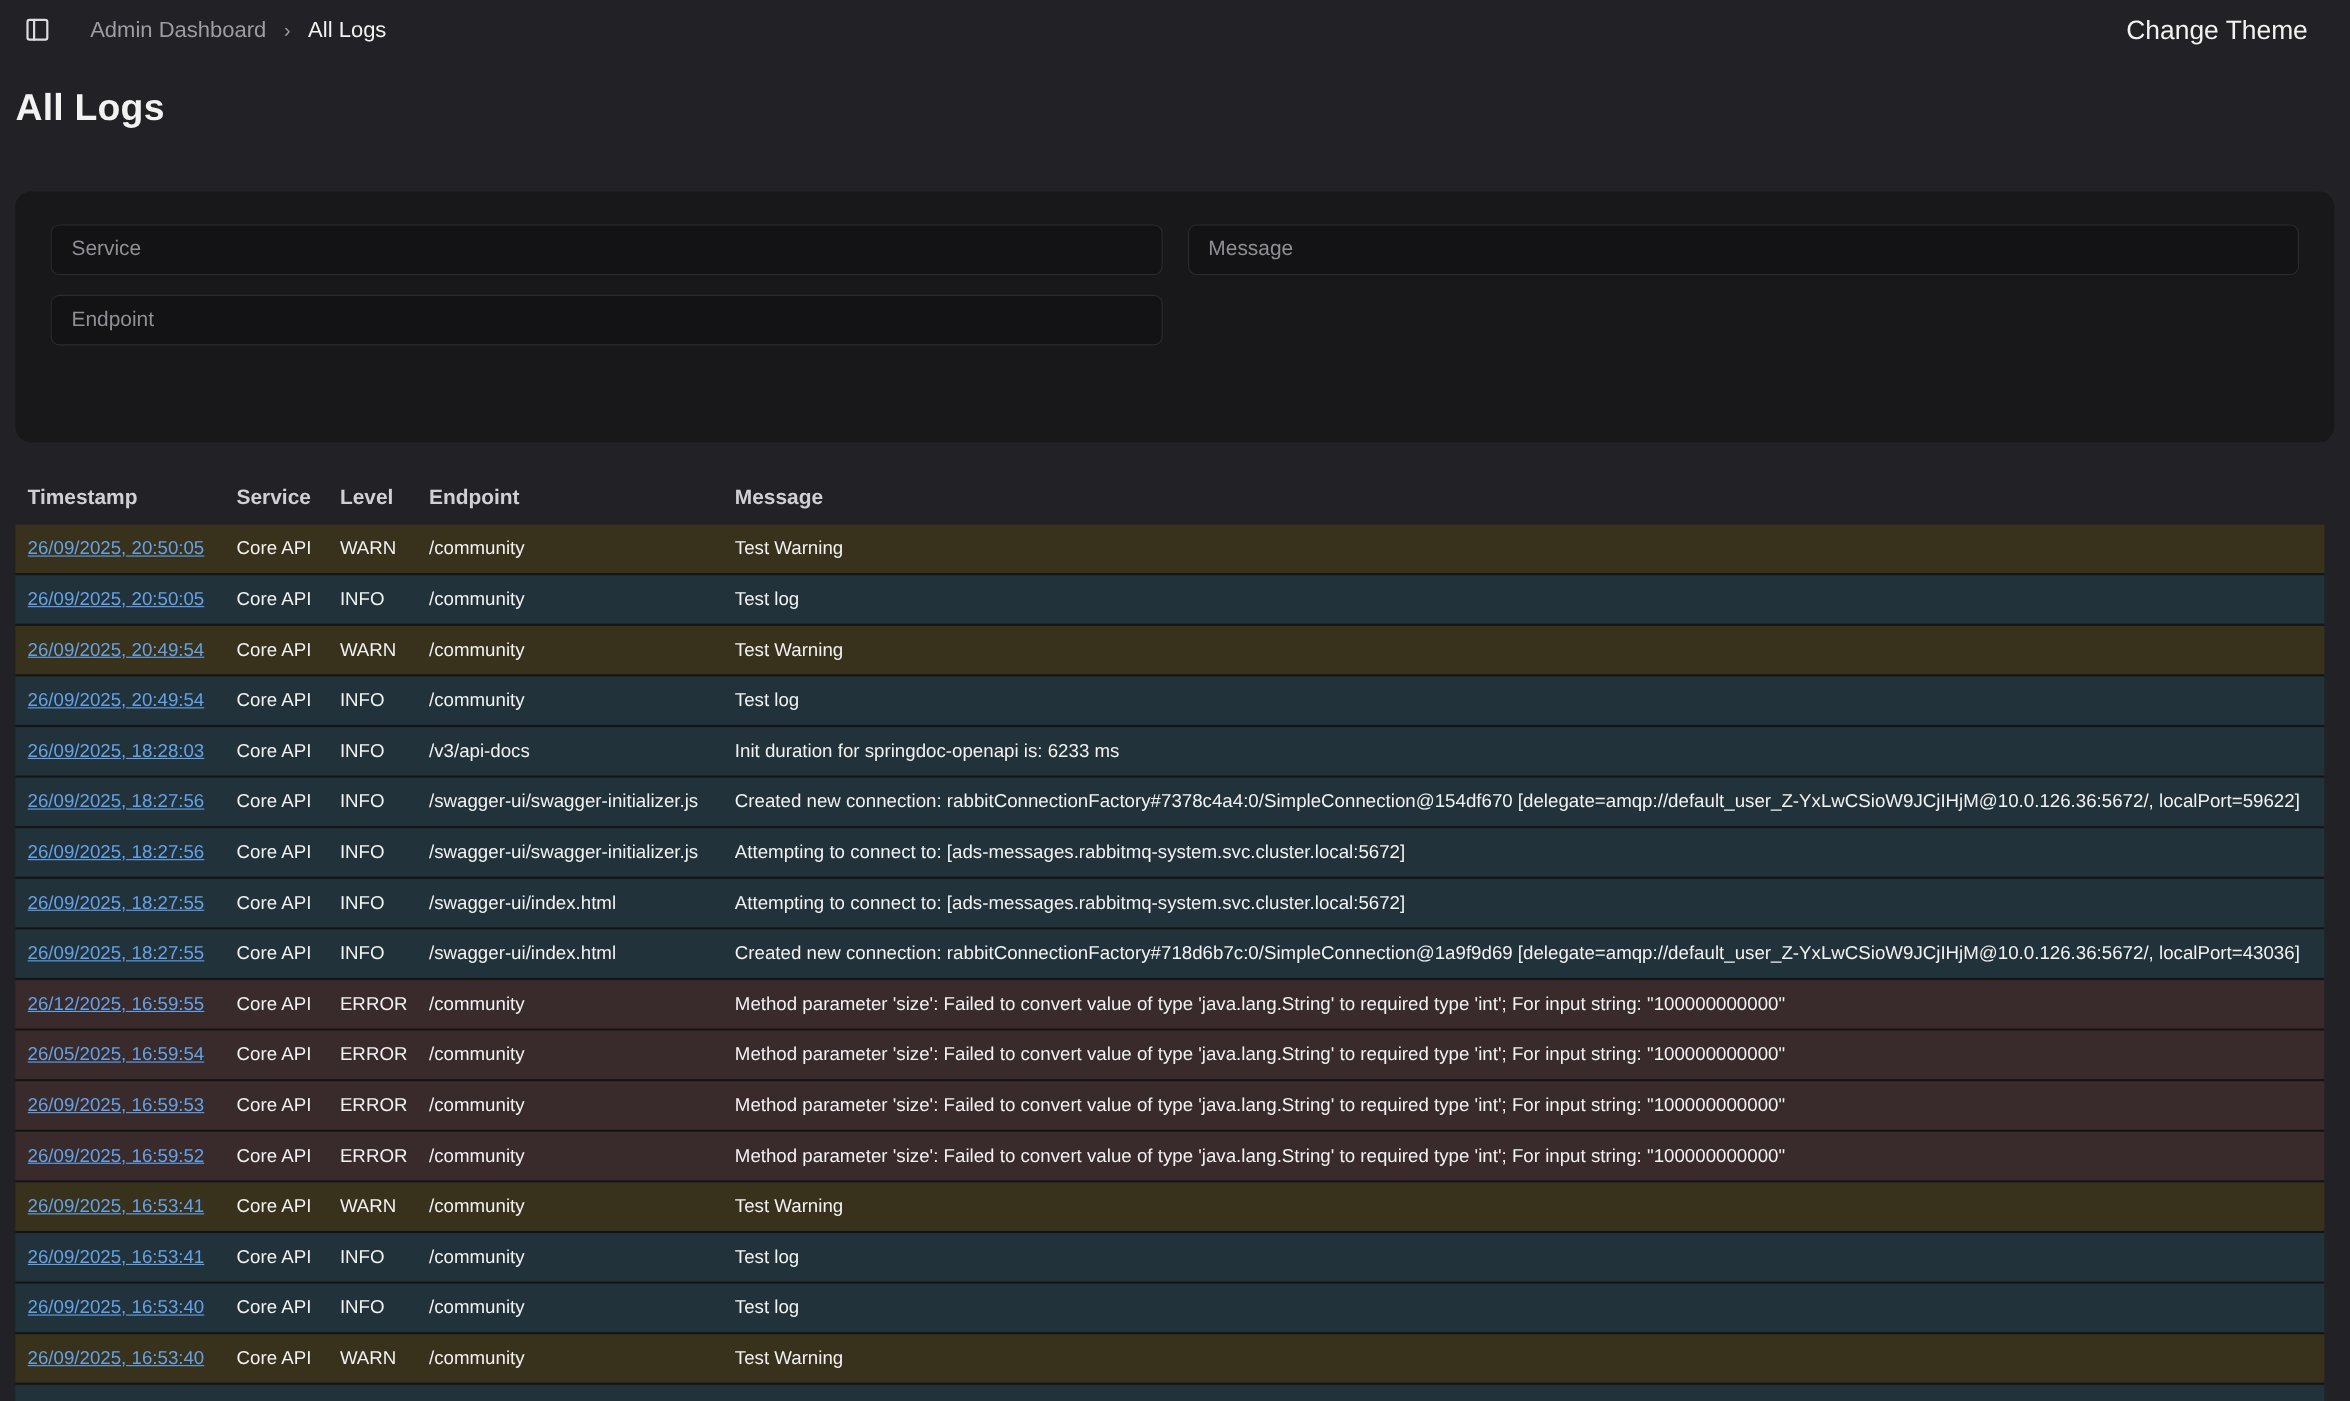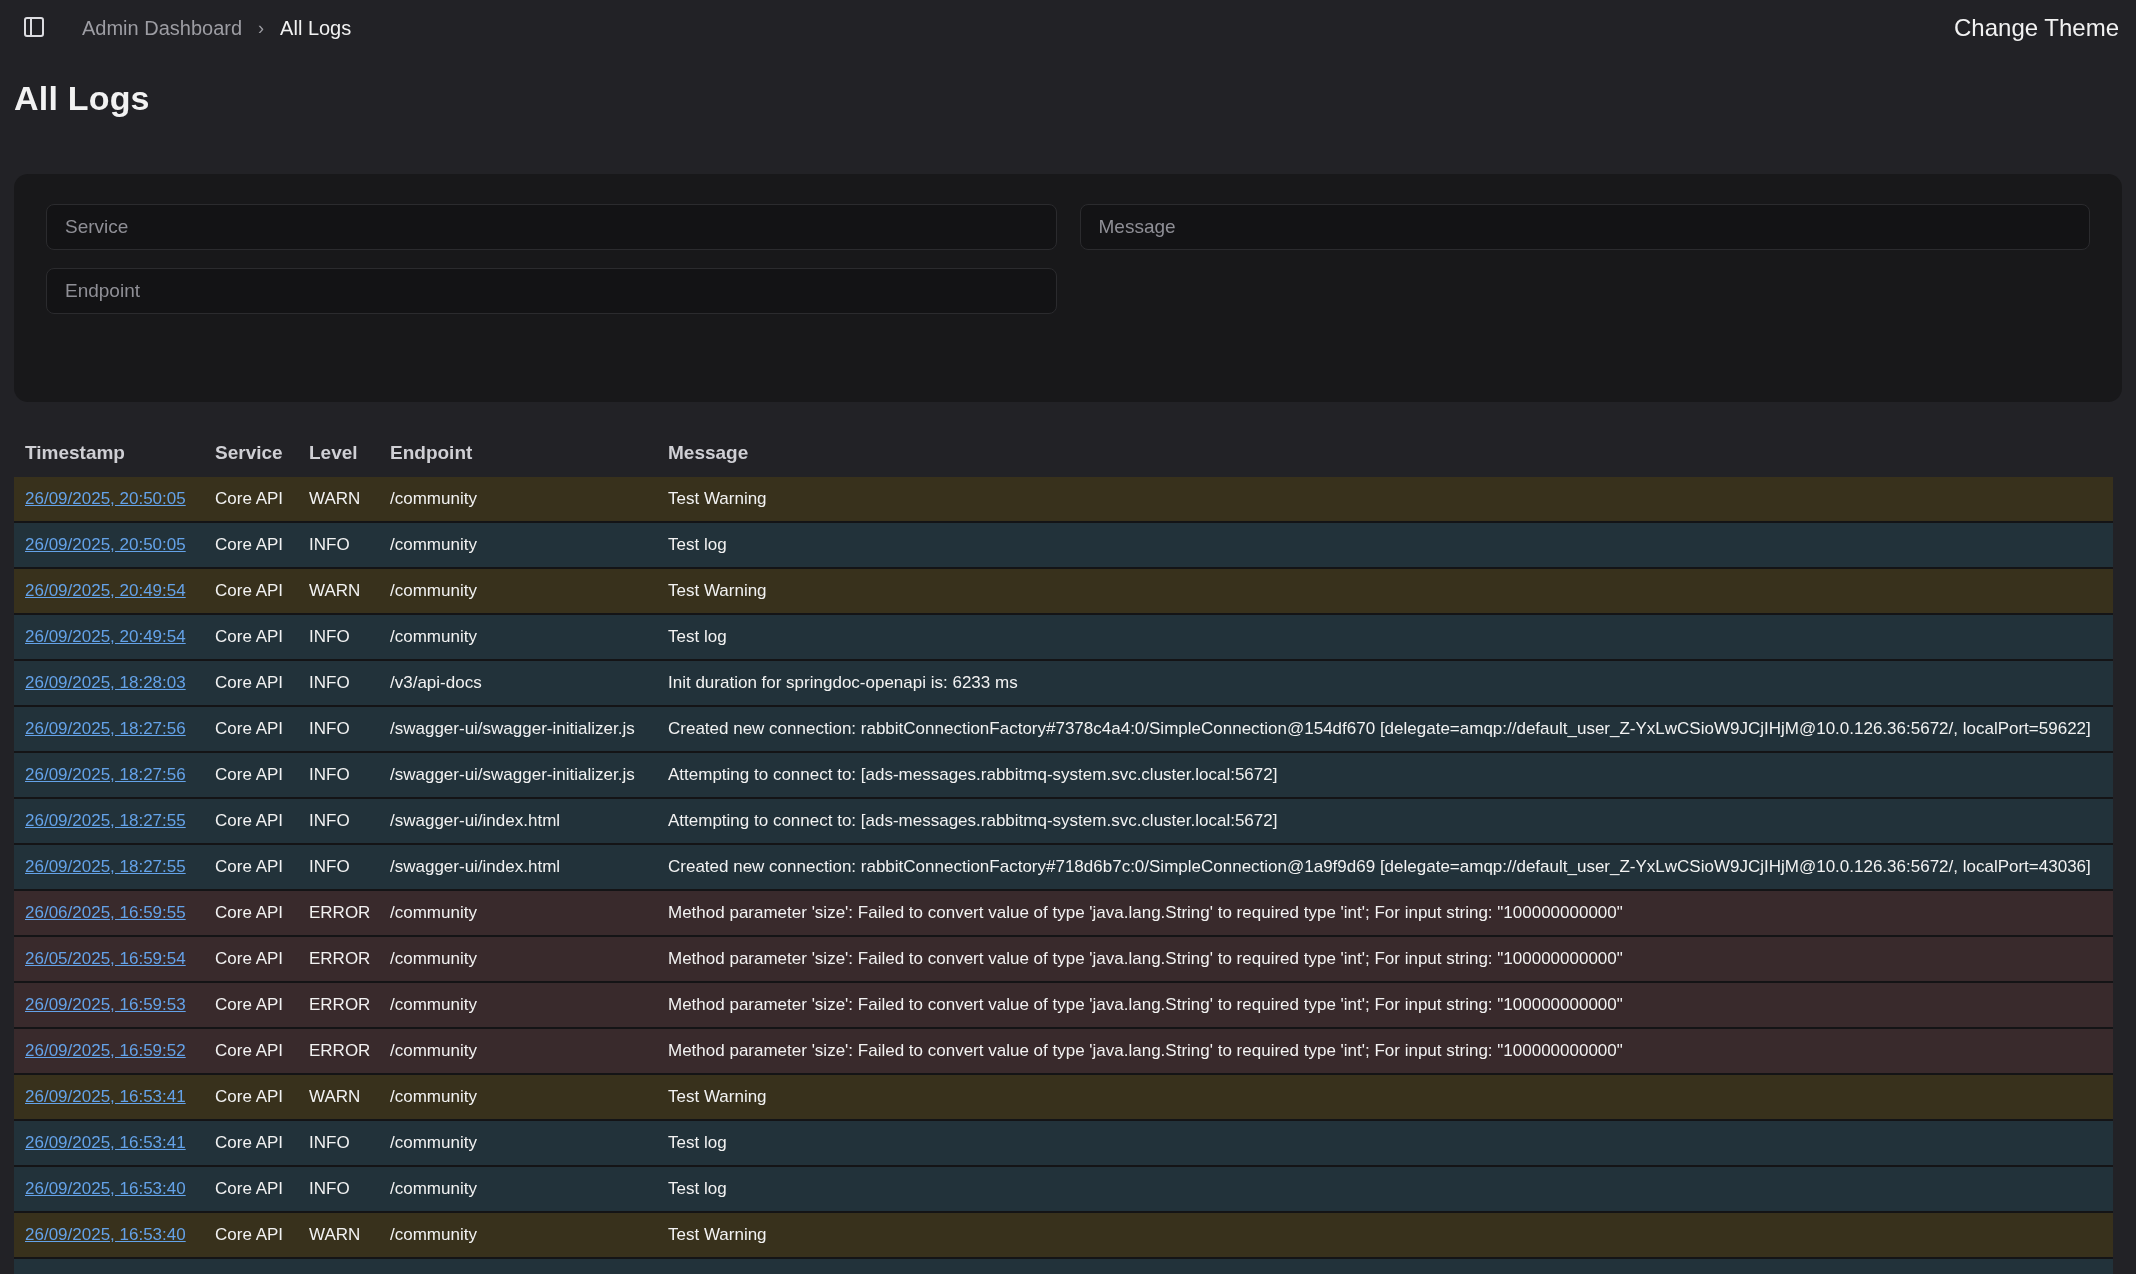--- a/index.html
+++ b/index.html
@@ -11,21 +11,21 @@
   *{margin:0;padding:0;box-sizing:border-box;}
   html,body{width:2136px;height:1274px;overflow:hidden;}
   body{
     background:var(--page-bg);
     font-family:"Liberation Sans", sans-serif;
     color:var(--text);
   }
   .page{width:2136px;height:1274px;overflow:hidden;position:relative;}
 
   
-  .topbar{height:56px;display:flex;align-items:center;padding:0 17px 0 18px;}
+  .topbar{height:56px;display:flex;align-items:center;padding:0 38px 0 18px;}
   .sidebar-toggle{background:none;border:none;cursor:pointer;display:flex;align-items:center;padding:4px;}
   .breadcrumb{display:flex;align-items:center;margin-left:32px;font-size:20px;gap:16px;}
   .breadcrumb .parent{color:var(--muted);text-decoration:none;cursor:pointer;}
   .breadcrumb .sep{color:var(--muted);font-size:18px;}
   .breadcrumb .current{color:var(--text);}
   .topbar-spacer{flex:1;}
   .theme-btn{background:none;border:none;color:var(--text);font-size:24px;cursor:pointer;font-family:inherit;}
 
   
   .page-title{font-size:34px;font-weight:700;margin:22px 0 0 14px;line-height:40px;letter-spacing:.2px;}
@@ -159,21 +159,21 @@
     <div class="cell">Attempting to connect to: [ads-messages.rabbitmq-system.svc.cluster.local:5672]</div>
   </div>
         <div class="log-row level-info">
     <div class="cell"><a class="ts-link">26/09/2025, 18:27:55</a></div>
     <div class="cell">Core API</div>
     <div class="cell">INFO</div>
     <div class="cell">/swagger-ui/index.html</div>
     <div class="cell">Created new connection: rabbitConnectionFactory#718d6b7c:0/SimpleConnection@1a9f9d69 [delegate=amqp://default_user_Z-YxLwCSioW9JCjIHjM@10.0.126.36:5672/, localPort=43036]</div>
   </div>
         <div class="log-row level-error">
-    <div class="cell"><a class="ts-link">26/06/2025, 16:59:55</a></div>
+    <div class="cell"><a class="ts-link">26/12/2025, 16:59:55</a></div>
     <div class="cell">Core API</div>
     <div class="cell">ERROR</div>
     <div class="cell">/community</div>
     <div class="cell">Method parameter 'size': Failed to convert value of type 'java.lang.String' to required type 'int'; For input string: "100000000000"</div>
   </div>
         <div class="log-row level-error">
     <div class="cell"><a class="ts-link">26/05/2025, 16:59:54</a></div>
     <div class="cell">Core API</div>
     <div class="cell">ERROR</div>
     <div class="cell">/community</div>

